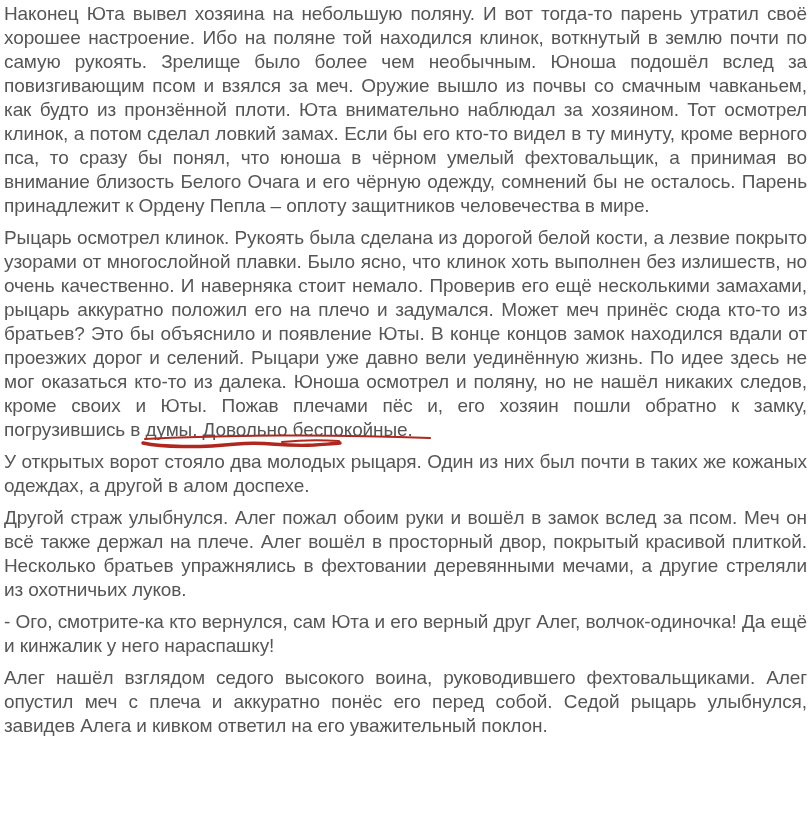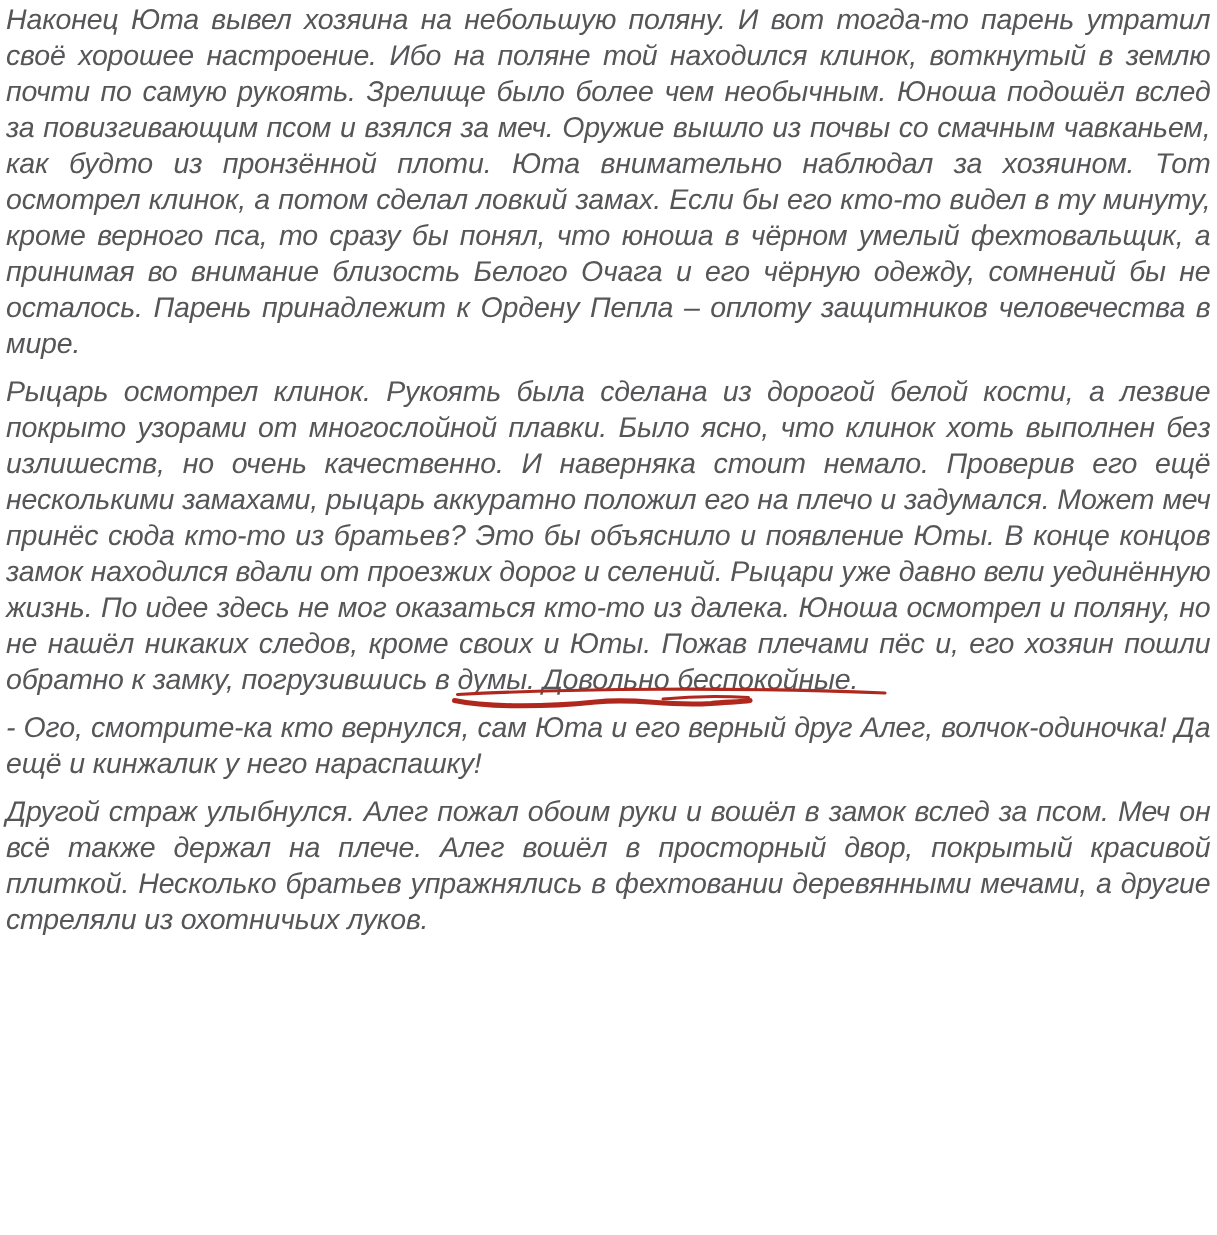--- a/index.html
+++ b/index.html
@@ -21,21 +21,20 @@
   }
   article{
     color:var(--text-color);
   }
   p.story-paragraph{
     margin:0 0 8px 0;
     font-size:19px;
     line-height:24px;
     text-align:justify;
     letter-spacing:-0.1px;
-    font-style:italic;
   }
   .u-phrase{
     position:relative;
     white-space:nowrap;
   }
   .scribble{
     position:absolute;
     left:-3px;
     top:100%;
     margin-top:-7px;
@@ -57,19 +56,21 @@
 
   <p class="story-paragraph">Наконец Юта вывел хозяина на небольшую поляну. И вот тогда-то парень утратил своё хорошее настроение. Ибо на поляне той находился клинок, воткнутый в землю почти по самую рукоять. Зрелище было более чем необычным. Юноша подошёл вслед за повизгивающим псом и взялся за меч. Оружие вышло из почвы со смачным чавканьем, как будто из пронзённой плоти. Юта внимательно наблюдал за хозяином. Тот осмотрел клинок, а потом сделал ловкий замах. Если бы его кто-то видел в ту минуту, кроме верного пса, то сразу бы понял, что юноша в чёрном умелый фехтовальщик, а принимая во внимание близость Белого Очага и его чёрную одежду, сомнений бы не осталось. Парень принадлежит к Ордену Пепла – оплоту защитников человечества в мире.</p>
 
   <p class="story-paragraph"><span>Рыцарь осмотрел клинок. Рукоять была сделана из дорогой белой кости, а лезвие покрыто узорами от многослойной плавки. Было ясно, что клинок хоть выполнен без излишеств, но очень качественно. И наверняка стоит немало. Проверив его ещё несколькими замахами, рыцарь аккуратно положил его на плечо и задумался. Может меч принёс сюда кто-то из братьев? Это бы объяснило и появление Юты. В конце концов замок находился вдали от проезжих дорог и селений. Рыцари уже давно вели уединённую жизнь. По идее здесь не мог оказаться кто-то из далека. Юноша осмотрел и поляну, но не нашёл никаких следов, кроме своих и Юты. Пожав плечами пёс и, его хозяин пошли обратно к замку, погрузившись в </span><span class="u-phrase"><span>думы. Довольно беспокойные.</span><svg class="scribble" viewBox="0 0 292 17" aria-hidden="true">
             <path d="M 3 6 C 80 2, 190 1, 288 5" stroke-width="2.1"></path>
             <path d="M 1 10 C 20 14, 55 15, 95 11 C 125 8, 138 14, 172 12 C 182 11, 192 11, 198 10" stroke-width="3.4"></path>
             <path d="M 140 9 C 160 7, 180 7, 197 8" stroke-width="2"></path>
           </svg></span></p>
 
 
+  <p class="story-paragraph">У открытых ворот стояло два молодых рыцаря. Один из них был почти в таких же кожаных одеждах, а другой в алом доспехе.</p>
+
+  <p class="story-paragraph">Другой страж улыбнулся. Алег пожал обоим руки и вошёл в замок вслед за псом. Меч он всё также держал на плече. Алег вошёл в просторный двор, покрытый красивой плиткой. Несколько братьев упражнялись в фехтовании деревянными мечами, а другие стреляли из охотничьих луков.</p>
 
   <p class="story-paragraph">- Ого, смотрите-ка кто вернулся, сам Юта и его верный друг Алег, волчок-одиночка! Да ещё и кинжалик у него нараспашку!</p>
 
-  <p class="story-paragraph">Другой страж улыбнулся. Алег пожал обоим руки и вошёл в замок вслед за псом. Меч он всё также держал на плече. Алег вошёл в просторный двор, покрытый красивой плиткой. Несколько братьев упражнялись в фехтовании деревянными мечами, а другие стреляли из охотничьих луков.</p>
-
+  <p class="story-paragraph">Алег нашёл взглядом седого высокого воина, руководившего фехтовальщиками. Алег опустил меч с плеча и аккуратно понёс его перед собой. Седой рыцарь улыбнулся, завидев Алега и кивком ответил на его уважительный поклон.</p>
 
 </article>
 
 </body></html>

